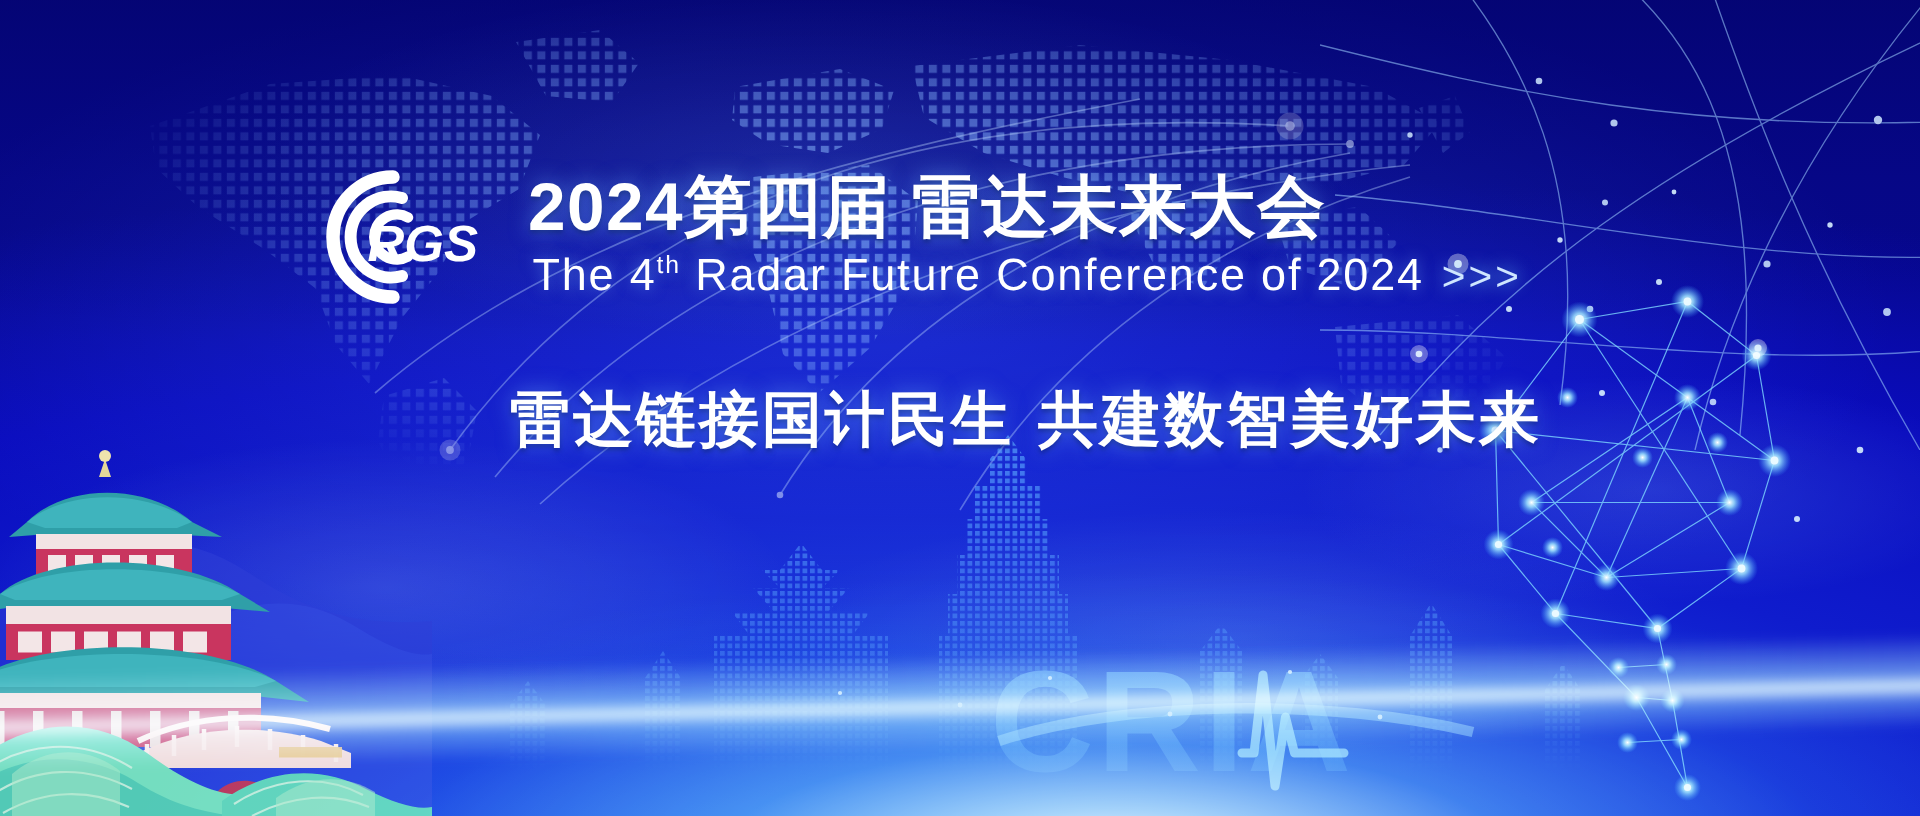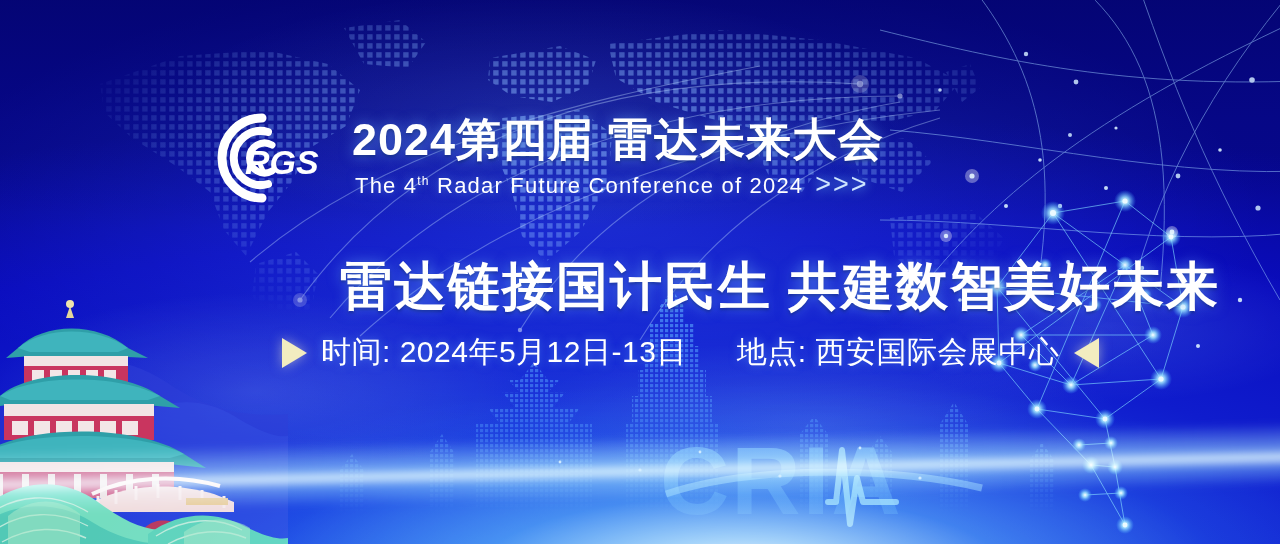--- a/index.html
+++ b/index.html
@@ -118,33 +118,33 @@
     font-size:45px;font-weight:bold;color:#ffffff;
     letter-spacing:1px;line-height:1;white-space:nowrap;
     text-shadow:0 0 14px rgba(120,190,255,.55),0 2px 3px rgba(0,20,90,.55);
   }
   #main-title .gap{display:inline-block;width:14px;}
 
   #sub-en-row{
     display:flex;align-items:baseline;gap:12px;margin-top:7px;margin-left:3px;
   }
   #sub-title-en{
-    font-size:22px;color:#ffffff;font-weight:400;
+    font-size:30px;color:#ffffff;font-weight:400;
     letter-spacing:1.2px;white-space:nowrap;
     text-shadow:0 0 10px rgba(130,195,255,.5);
   }
   #sub-title-en sup{font-size:.55em;vertical-align:super;}
   #chevrons{
     font-size:27px;color:#cfe6ff;letter-spacing:2px;
     text-shadow:0 0 12px rgba(120,210,255,.95);
   }
 
   #slogan{
     position:absolute;left:340px;top:252px;
-    font-size:52px;font-weight:bold;color:#ffffff;
+    font-size:40px;font-weight:bold;color:#ffffff;
     letter-spacing:2px;white-space:nowrap;
     text-shadow:0 0 14px rgba(120,190,255,.55),0 2px 3px rgba(0,20,90,.5);
   }
   #slogan .gap{display:inline-block;width:16px;}
 
   #info-row{
     position:absolute;left:282px;top:332px;
     display:flex;align-items:center;gap:14px;white-space:nowrap;
   }
   .tri{width:0;height:0;flex:none;}
@@ -523,22 +523,15 @@
           </div>
           <div id="chevrons">&gt;&gt;&gt;</div>
         </div>
       </div>
     </div>
 
     <div id="slogan">
       <span>雷达链接国计民生</span><span class="gap"></span><span>共建数智美好未来</span>
     </div>
 
-    <div id="info-row">
-      <div class="tri" id="tri-left"></div>
-      <div class="info-text">时间: 2024年5月12日-13日</div>
-      <span id="info-gap"></span>
-      <div class="info-text">地点: 西安国际会展中心</div>
-      <div class="tri" id="tri-right"></div>
-    </div>
 
   </div>
 </div>
 
 </body></html>

